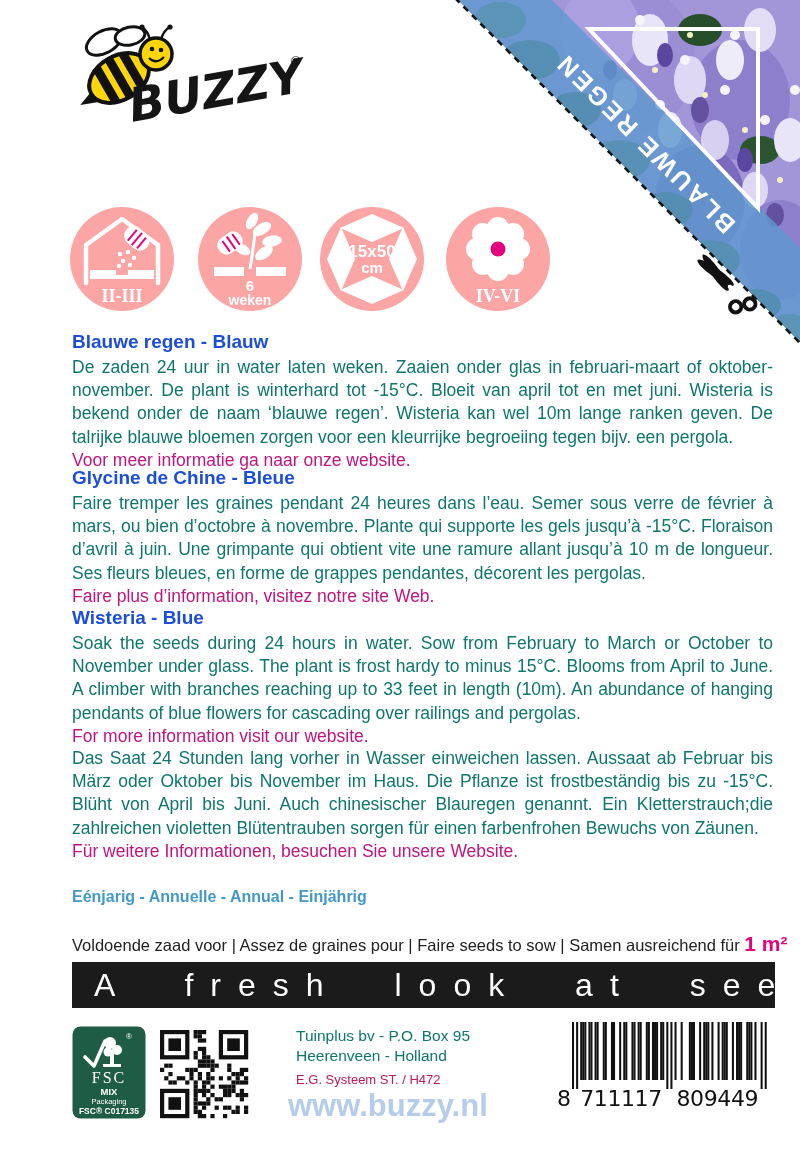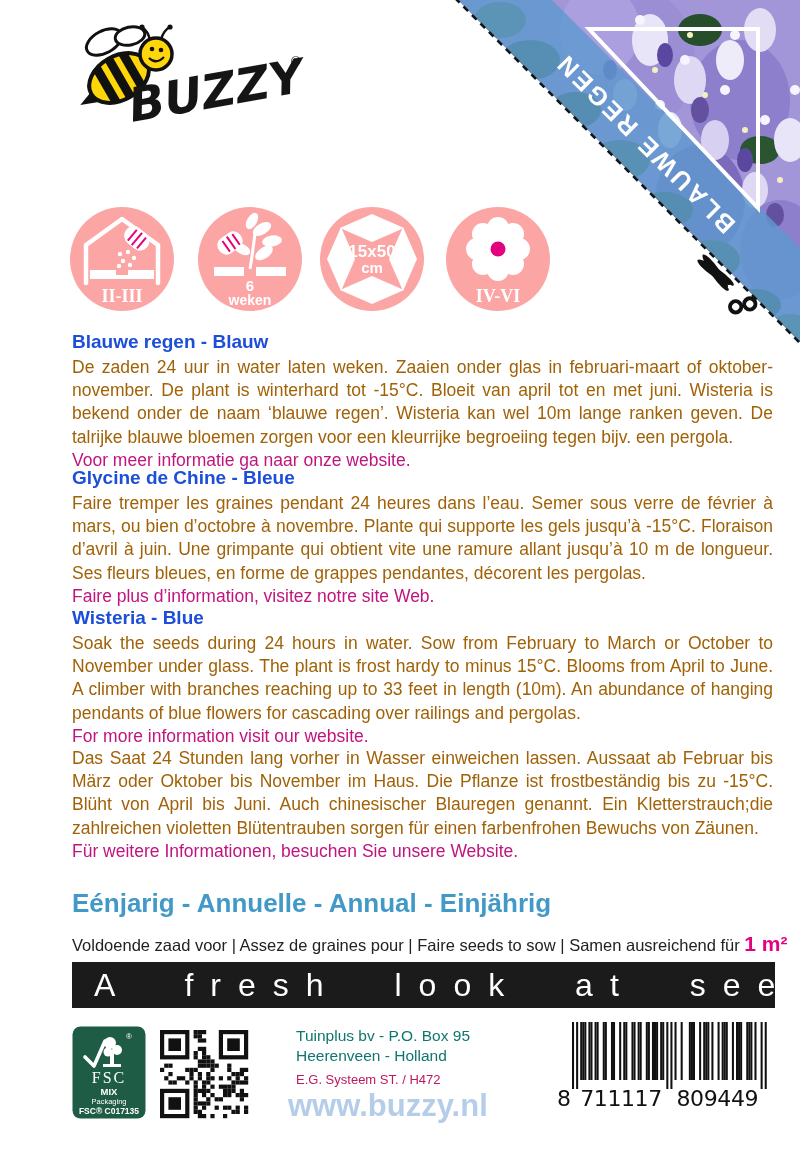--- a/index.html
+++ b/index.html
@@ -13,24 +13,24 @@
   .scissors{position:absolute;left:0;top:0;}
   
   .logo{position:absolute;left:64px;top:20px;}
   
   .pcircle{position:absolute;top:207px;width:104px;height:104px;border-radius:50%;background:#fca5a5;}
   .pc1{left:70px;} .pc2{left:198px;} .pc3{left:320px;} .pc4{left:446px;}
   
   .section{position:absolute;left:72px;width:701px;}
   .s0{top:331px;} .s1{top:467px;} .s2{top:607px;} .s3{top:747px;}
   .section h3{margin:0 0 3px 0;font-size:19px;font-weight:bold;color:#1d4ed8;}
-  .section p{margin:0;font-size:17.5px;line-height:23.2px;color:#a16207;}
+  .section p{margin:0;font-size:17.5px;line-height:23.2px;color:#0f766e;}
   .section p.body{text-align:justify;}
   .section p.weblink{color:#C0147E;}
-  .annual{position:absolute;left:72px;top:888px;margin:0;font-size:26px;font-weight:bold;color:#4299C8;}
+  .annual{position:absolute;left:72px;top:888px;margin:0;font-size:16px;font-weight:bold;color:#4299C8;}
   .seedsline{position:absolute;left:72px;top:932px;margin:0;font-size:16.5px;color:#222;white-space:nowrap;}
   .seedsline .amount{color:#E4017D;font-weight:bold;font-size:21px;}
   .tagbar{position:absolute;left:72px;top:962px;width:703px;height:46px;background:#1b1b1b;
           color:#fff;font-size:32px;line-height:47px;letter-spacing:17px;word-spacing:28px;
           padding-left:22px;box-sizing:border-box;white-space:nowrap;overflow:hidden;}
   
   .fsc{position:absolute;left:72px;top:1026px;}
   .qr{position:absolute;left:158px;top:1028px;}
   .addr{position:absolute;left:296px;top:1026px;font-size:15.5px;color:#0f766e;line-height:20px;}
   .prodcode{position:absolute;left:296px;top:1072px;font-size:13px;color:#be185d;}

